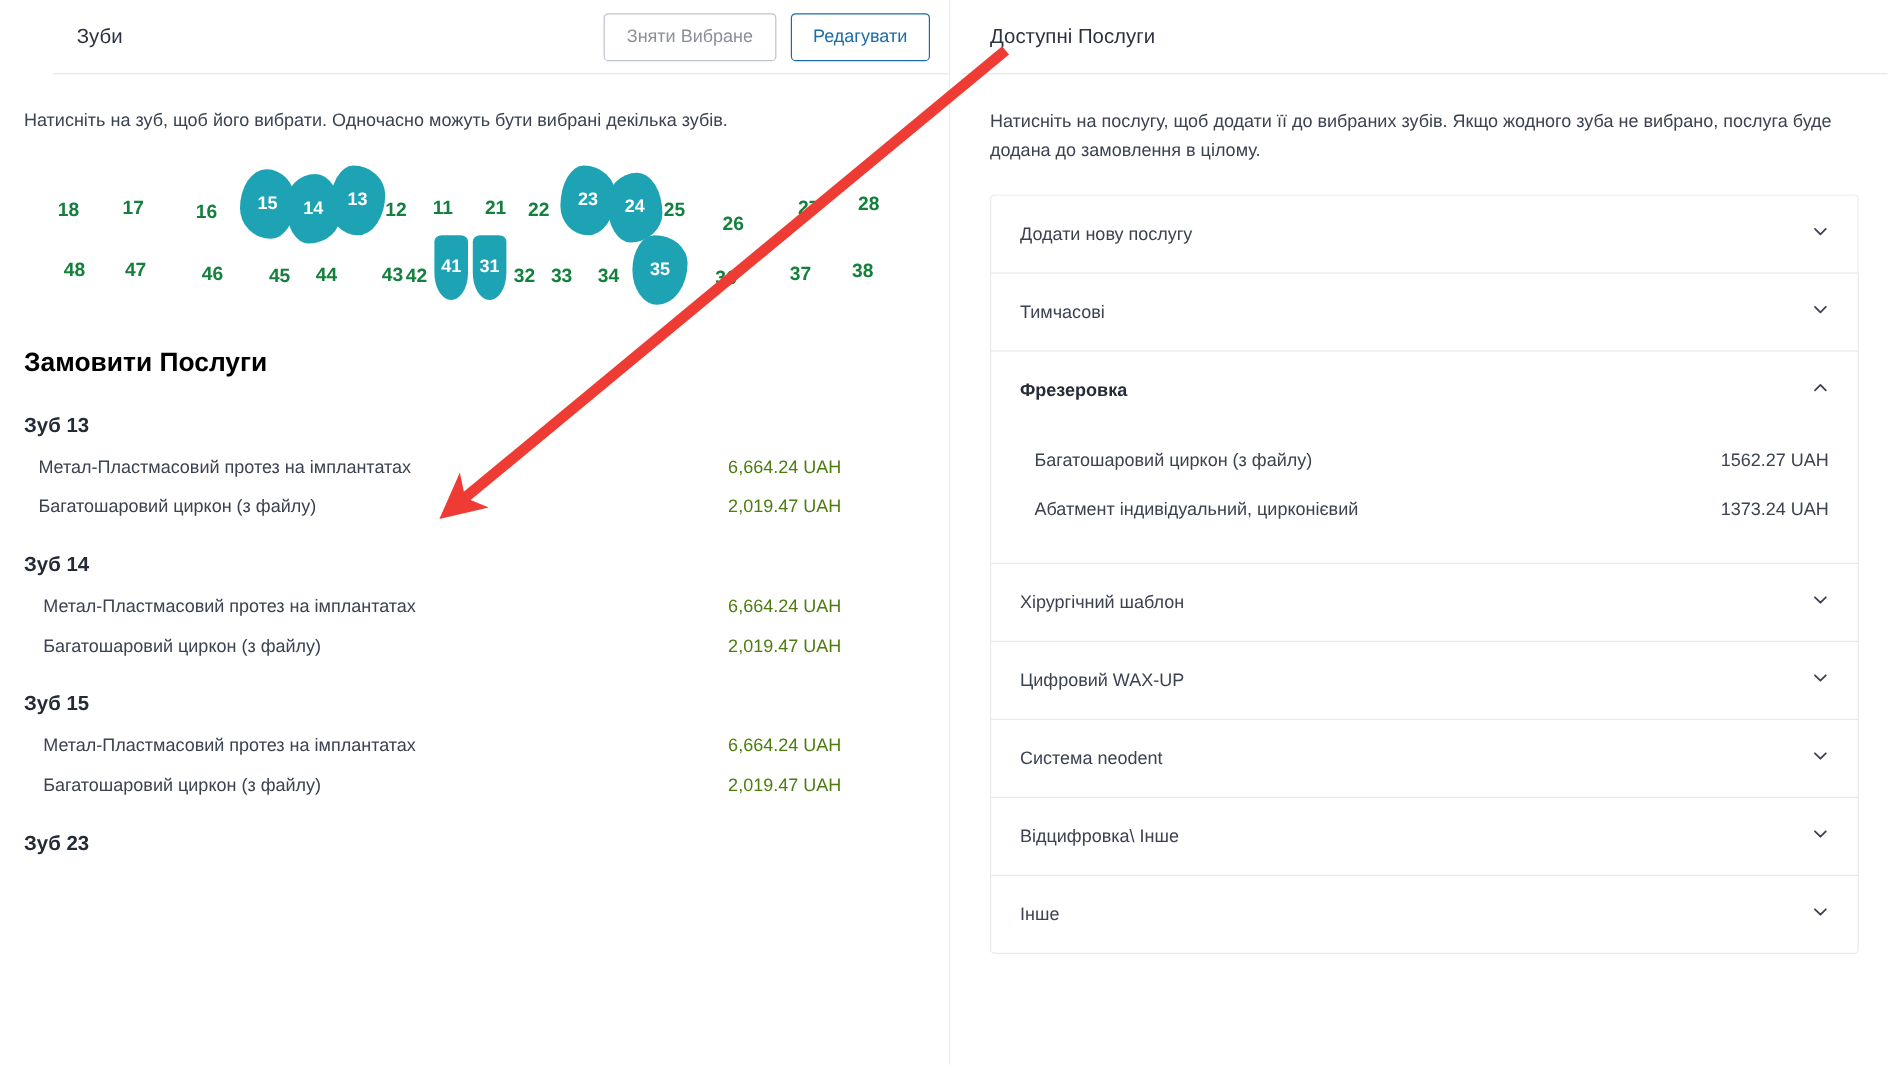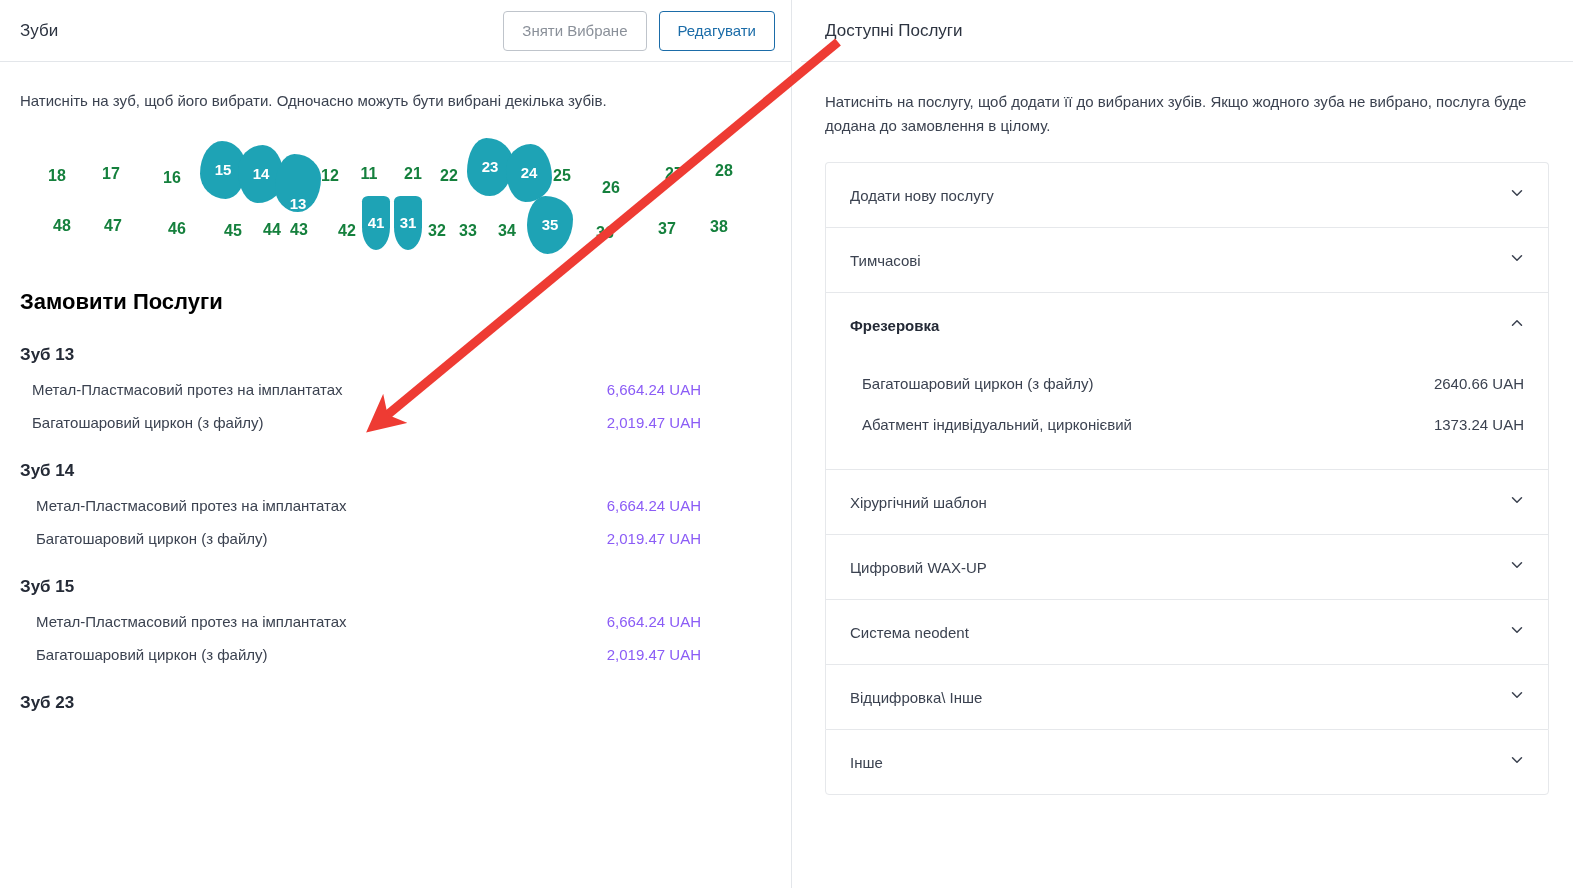--- a/index.html
+++ b/index.html
@@ -17,20 +17,21 @@
     width: 791px; height: 888px;
     position: relative;
     background: #fff;
     overflow: hidden;
   }
   .left-header {
     height: 62px;
     border-bottom: 1px solid #e3e6ea;
     display: flex; align-items: center;
     padding: 0 16px 0 20px;
+    margin-left: 44px;
   }
   .left-title { font-size: 17px; color: #2c3340; font-weight: 400; flex: 1; }
   .btn-group { display: flex; gap: 12px; align-items: center; }
   .btn {
     height: 40px; padding: 0 18px;
     border-radius: 4px; background: #fff;
     font-size: 15px; font-family: inherit;
     cursor: pointer; display: flex; align-items: center; justify-content: center;
     white-space: nowrap;
   }
@@ -71,21 +72,21 @@
   .order-wrap { padding: 0 20px; }
   .order-title { font-size: 22px; font-weight: 700; color: #000000; margin: 16px 0 0 0; }
   .tooth-group-title { font-size: 17px; font-weight: 700; color: #242a36; margin: 30px 0 0 0; }
   .svc-row {
     display: flex; align-items: center; justify-content: space-between;
     padding: 16px 0 0 0;
     font-size: 15px; color: #3b4250;
   }
   .svc-row.first-group { padding-left: 12px; }
   .svc-row.indented { padding-left: 16px; }
-  .svc-price { color: #8b5cf6; font-size: 15px; white-space: nowrap; padding-right: 70px; }
+  .svc-price { color: #4d7c0f; font-size: 15px; white-space: nowrap; padding-right: 70px; }
 
   
   .v-divider { width: 1px; background: #e3e6ea; height: 888px; }
   .gutter { width: 9px; background: #fff; height: 888px; }
 
   
   .right-panel { flex: 1; height: 888px; background: #fff; position: relative; overflow: hidden; }
   .right-header {
     height: 62px; border-bottom: 1px solid #e3e6ea;
     display: flex; align-items: center; padding: 0 24px;
@@ -140,21 +141,21 @@
           <div class="tooth" style="left: 98px; top: 30px;">17</div>
           <div class="tooth" style="left: 159px; top: 34px;">16</div>
           <div class="tooth sel" style="left: 200px; top: 8px; --teal: #1ea3b5;">
             <div class="blob shape-molar-a" style="background: rgb(30, 163, 181);"></div>
             <span class="num">15</span>
           </div>
           <div class="tooth sel" style="left: 238px; top: 12px; --teal: #1ea3b5;">
             <div class="blob shape-molar-b" style="background: rgb(30, 163, 181);"></div>
             <span class="num">14</span>
           </div>
-          <div class="tooth sel" style="left: 275px; top: 21px; align-items: flex-end; --teal: #1ea3b5;">
+          <div class="tooth sel" style="left: 275px; top: 5px; --teal: #1ea3b5;">
             <div class="blob shape-molar-c" style="background: rgb(30, 163, 181);"></div>
             <span class="num">13</span>
           </div>
           <div class="tooth" style="left: 317px; top: 32px;">12</div>
           <div class="tooth" style="left: 356px; top: 30px;">11</div>
           <div class="tooth" style="left: 400px; top: 30px;">21</div>
           <div class="tooth" style="left: 436px; top: 32px;">22</div>
           <div class="tooth sel" style="left: 467px; top: 5px; --teal: #1ea3b5;">
             <div class="blob shape-molar-c" style="background: rgb(30, 163, 181);"></div>
             <span class="num">23</span>
@@ -167,21 +168,21 @@
           <div class="tooth" style="left: 598px; top: 44px;">26</div>
           <div class="tooth" style="left: 661px; top: 30px;">27</div>
           <div class="tooth" style="left: 711px; top: 27px;">28</div>
         </div>
       <div id="teeth-lower">
           <div class="tooth" style="left: 49px; top: 82px;">48</div>
           <div class="tooth" style="left: 100px; top: 82px;">47</div>
           <div class="tooth" style="left: 164px; top: 85px;">46</div>
           <div class="tooth" style="left: 220px; top: 87px;">45</div>
           <div class="tooth" style="left: 259px; top: 86px;">44</div>
-          <div class="tooth" style="left: 286px; top: 86px;">43</div>
+          <div class="tooth" style="left: 314px; top: 86px;">43</div>
           <div class="tooth" style="left: 334px; top: 87px;">42</div>
           <div class="tooth sel" style="left: 362px; top: 63px; width: 28px; height: 54px; --teal: #1ea3b5;">
             <div class="blob shape-incisor" style="background: rgb(30, 163, 181);"></div>
             <span class="num">41</span>
           </div>
           <div class="tooth sel" style="left: 394px; top: 63px; width: 28px; height: 54px; --teal: #1ea3b5;">
             <div class="blob shape-incisor" style="background: rgb(30, 163, 181);"></div>
             <span class="num">31</span>
           </div>
           <div class="tooth" style="left: 424px; top: 87px;">32</div>
@@ -260,21 +261,21 @@
         <div class="acc-item open">
           <div class="acc-head">
             <div class="acc-label">Фрезеровка</div>
             <span><svg class="chev" viewBox="0 0 24 24" fill="none" stroke="currentColor" stroke-width="2" stroke-linecap="round" stroke-linejoin="round">
                 <polyline points="18 15 12 9 6 15"></polyline>
               </svg></span>
           </div>
           <div class="acc-body">
             <div class="acc-row">
               <span>Багатошаровий циркон (з файлу)</span>
-              <span class="price">2640.66 UAH</span>
+              <span class="price">1562.27 UAH</span>
             </div>
             <div class="acc-row">
               <span>Абатмент індивідуальний, цирконієвий</span>
               <span class="price">1373.24 UAH</span>
             </div>
           </div>
         </div>
         <div class="acc-item">
           <div class="acc-head">
             <div class="acc-label">Хірургічний шаблон</div>

